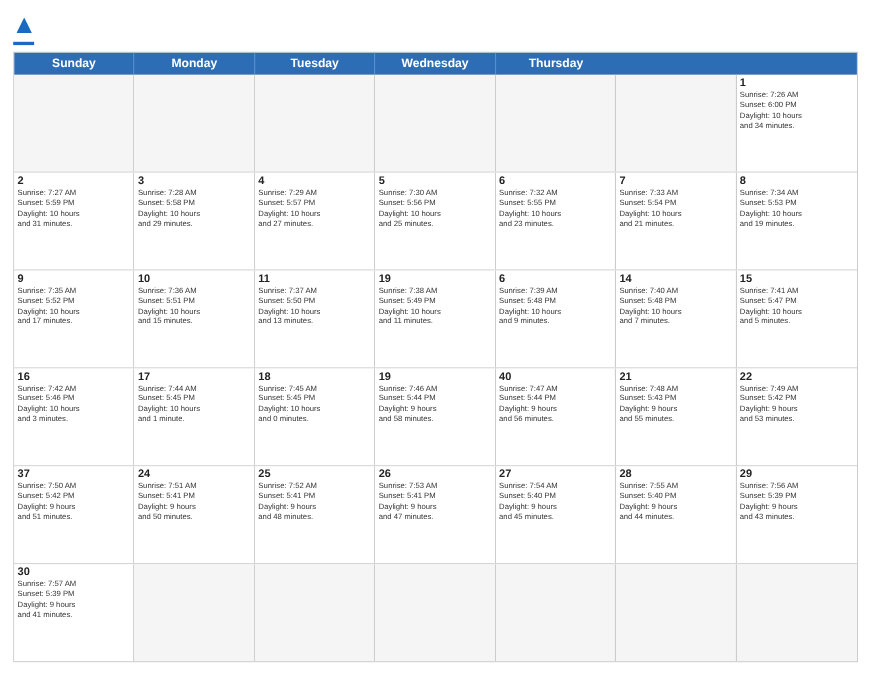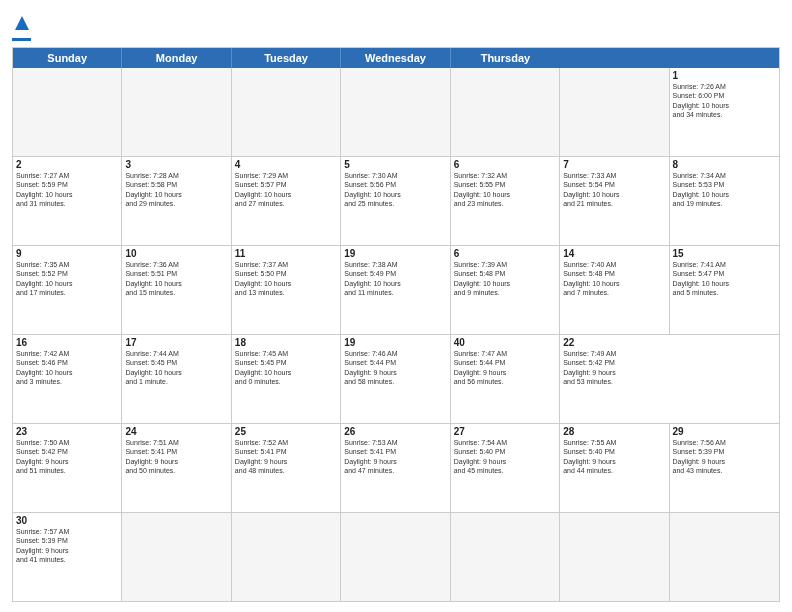--- a/index.html
+++ b/index.html
@@ -289,30 +289,37 @@
 and 58 minutes.</div>
           </div>
           <div class="cal-cell">
             <div class="day-num">40</div>
             <div class="cell-info" style="white-space: pre-line;">Sunrise: 7:47 AM
 Sunset: 5:44 PM
 Daylight: 9 hours
 and 56 minutes.</div>
           </div>
           <div class="cal-cell">
+            <div class="day-num">21</div>
+            <div class="cell-info" style="white-space: pre-line;">Sunrise: 7:48 AM
+Sunset: 5:43 PM
+Daylight: 9 hours
+and 55 minutes.</div>
+          </div>
+          <div class="cal-cell">
             <div class="day-num">22</div>
             <div class="cell-info" style="white-space: pre-line;">Sunrise: 7:49 AM
 Sunset: 5:42 PM
 Daylight: 9 hours
 and 53 minutes.</div>
           </div>
         </div>
         <div class="cal-row">
           <div class="cal-cell">
-            <div class="day-num">23</div>
+            <div class="day-num">37</div>
             <div class="cell-info" style="white-space: pre-line;">Sunrise: 7:50 AM
 Sunset: 5:42 PM
 Daylight: 9 hours
 and 51 minutes.</div>
           </div>
           <div class="cal-cell">
             <div class="day-num">24</div>
             <div class="cell-info" style="white-space: pre-line;">Sunrise: 7:51 AM
 Sunset: 5:41 PM
 Daylight: 9 hours

